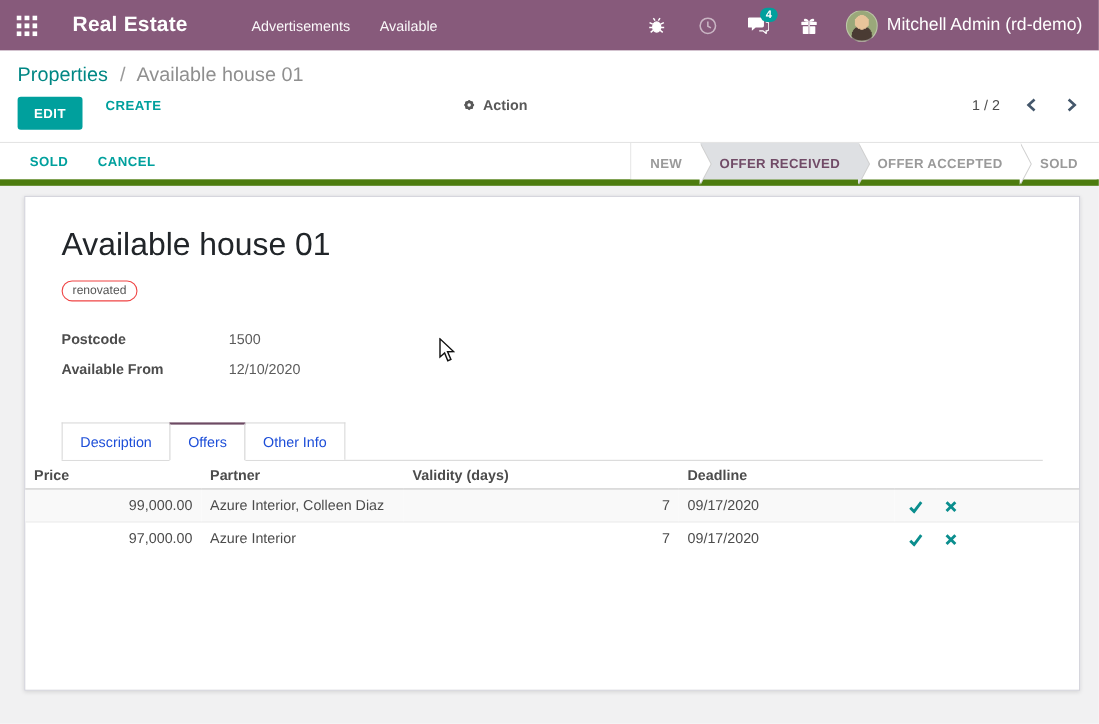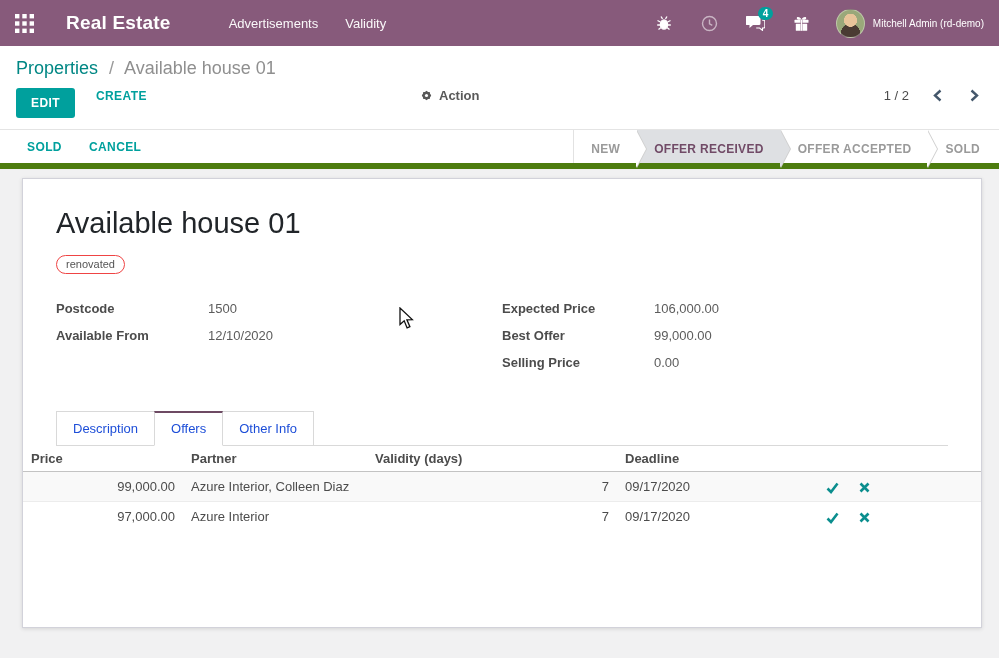--- a/index.html
+++ b/index.html
@@ -25,21 +25,21 @@
     font-size:10px; font-weight:700; border-radius:9px; padding:1px 5px; line-height:11px;
   }
   .avatar {
     width:29px; height:29px; border-radius:50%; margin-left:24px; margin-right:8px;
     background:
       radial-gradient(circle at 50% 38%, #e8c49a 0 30%, rgba(0,0,0,0) 31%),
       radial-gradient(circle at 50% 85%, #4a3b33 0 35%, rgba(0,0,0,0) 36%),
       radial-gradient(circle at 50% 50%, #9aa87a 0 100%);
     border:1px solid rgba(255,255,255,.35);
   }
-  .user-name { font-size:10px; }
+  .user-name { font-size:16px; }
 
   
   .control-panel { background:#fff; padding:8px 16px 0 16px; }
   .breadcrumb { font-size:18px; line-height:28px; margin-bottom:6px; }
   .breadcrumb .bc-link { color:#008784; cursor:pointer; }
   .breadcrumb .bc-sep { color:#999; margin:0 6px; }
   .breadcrumb .bc-current { color:#8f8f8f; }
   .buttons-row { display:flex; align-items:flex-start; position:relative; padding-bottom:11px; }
   .btn-edit {
     background:#00A09D; color:#fff; border:none; border-radius:3px;
@@ -139,21 +139,21 @@
       <rect x="0" y="7.3" width="4.4" height="4.4"></rect>
         <rect x="7.3" y="7.3" width="4.4" height="4.4"></rect>
         <rect x="14.6" y="7.3" width="4.4" height="4.4"></rect>
       <rect x="0" y="14.6" width="4.4" height="4.4"></rect>
         <rect x="7.3" y="14.6" width="4.4" height="4.4"></rect>
         <rect x="14.6" y="14.6" width="4.4" height="4.4"></rect>
     </svg>
   </span>
   <span class="app-name">Real Estate</span>
   <span class="nav-menu">Advertisements</span>
-  <span class="nav-menu">Validity</span>
+  <span class="nav-menu">Available</span>
 
   <div class="nav-right">
     <span class="nav-icon">
       <svg width="16" height="16" viewBox="0 0 16 16" stroke="#fff" stroke-width="1.3" fill="none">
         <ellipse cx="8" cy="9.5" rx="3.6" ry="4.6" fill="#fff"></ellipse>
         <path d="M6.5 3.8 L5 1.5 M9.5 3.8 L11 1.5"></path>
         <path d="M4.4 7 L1.5 5.5 M4.3 10 L1.2 10 M5 12.4 L2.5 14.4"></path>
         <path d="M11.6 7 L14.5 5.5 M11.7 10 L14.8 10 M11 12.4 L13.5 14.4"></path>
       </svg>
     </span>
@@ -243,34 +243,20 @@
 
     <div class="fields">
       <div class="col">
         <div class="field">
           <span class="field-label">Postcode</span>
           <span class="field-value">1500</span>
         </div>
         <div class="field">
           <span class="field-label">Available From</span>
           <span class="field-value">12/10/2020</span>
-        </div>
-      </div>
-      <div class="col">
-        <div class="field">
-          <span class="field-label">Expected Price</span>
-          <span class="field-value">106,000.00</span>
-        </div>
-        <div class="field">
-          <span class="field-label">Best Offer</span>
-          <span class="field-value">99,000.00</span>
-        </div>
-        <div class="field">
-          <span class="field-label">Selling Price</span>
-          <span class="field-value">0.00</span>
         </div>
       </div>
     </div>
 
     <div class="tabs">
       <div class="tab">Description</div>
       <div class="tab active">Offers</div>
       <div class="tab">Other Info</div>
     </div>
 

